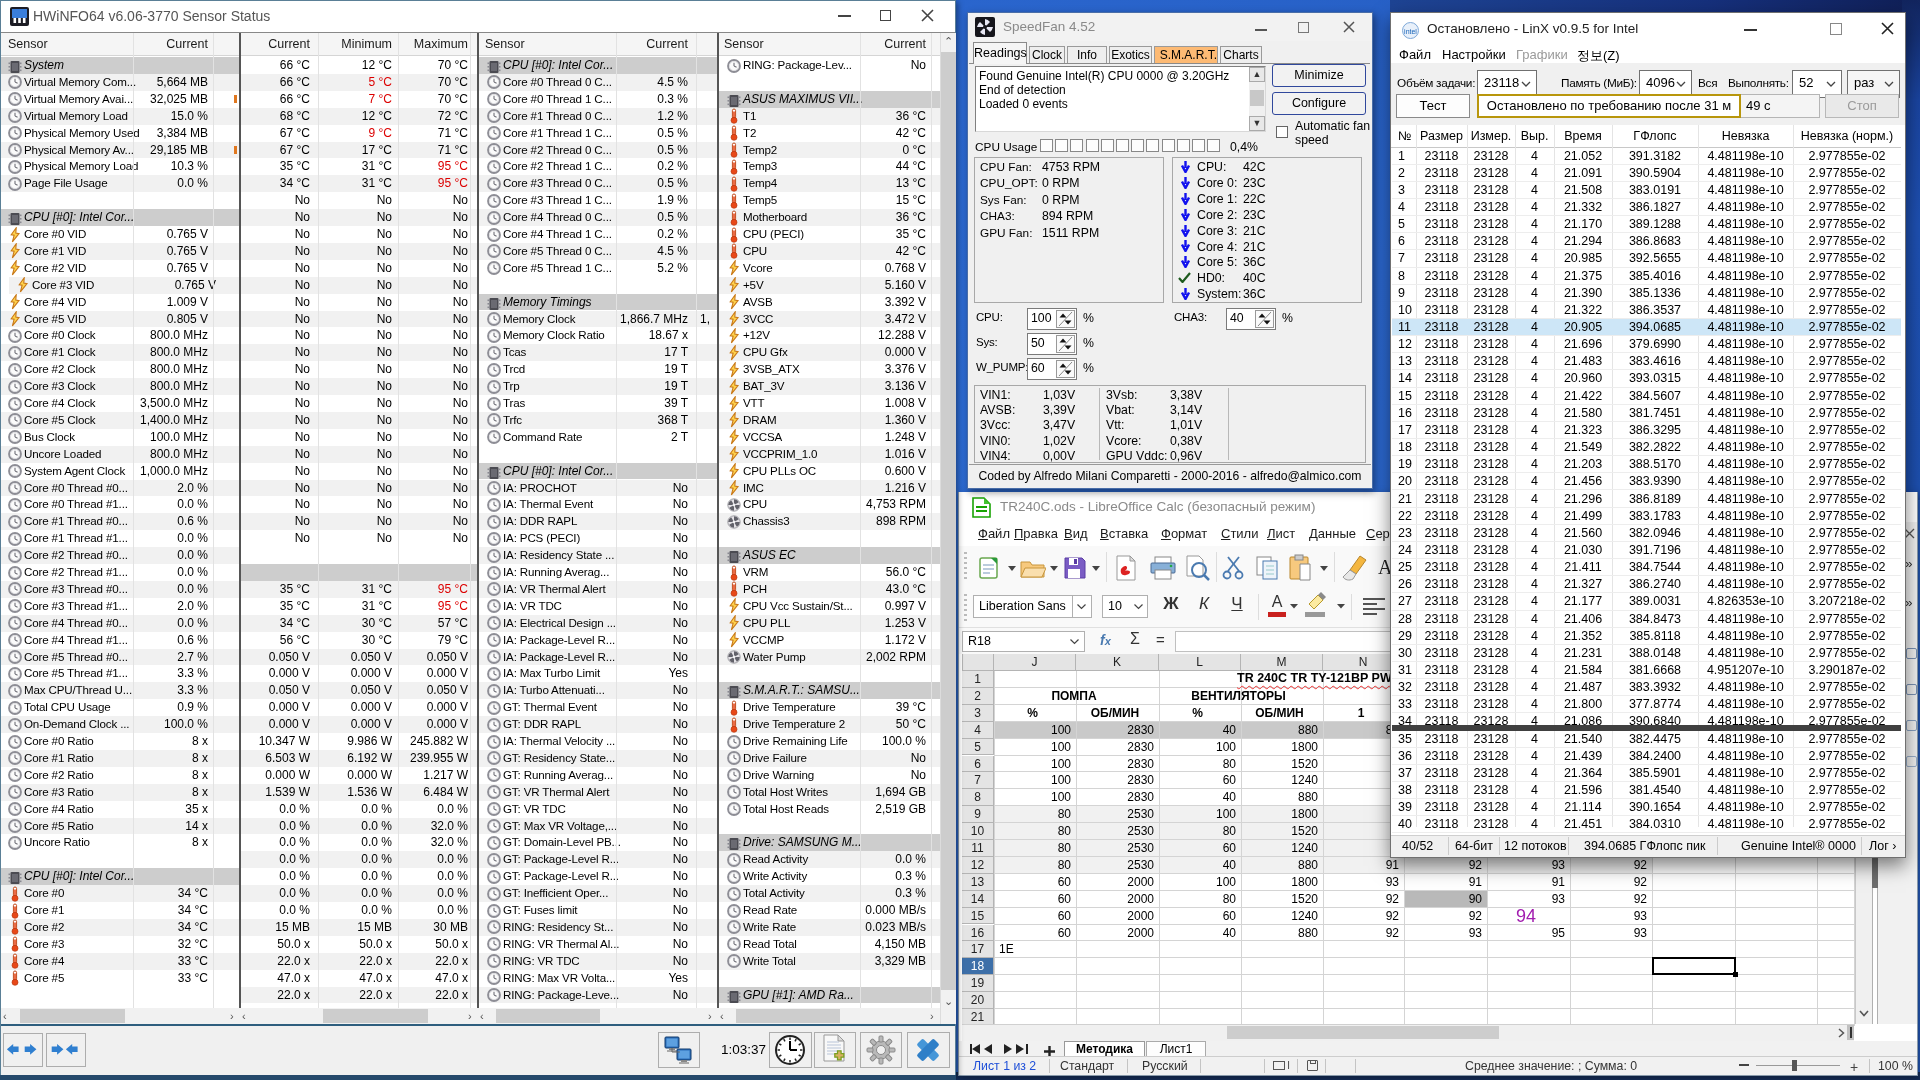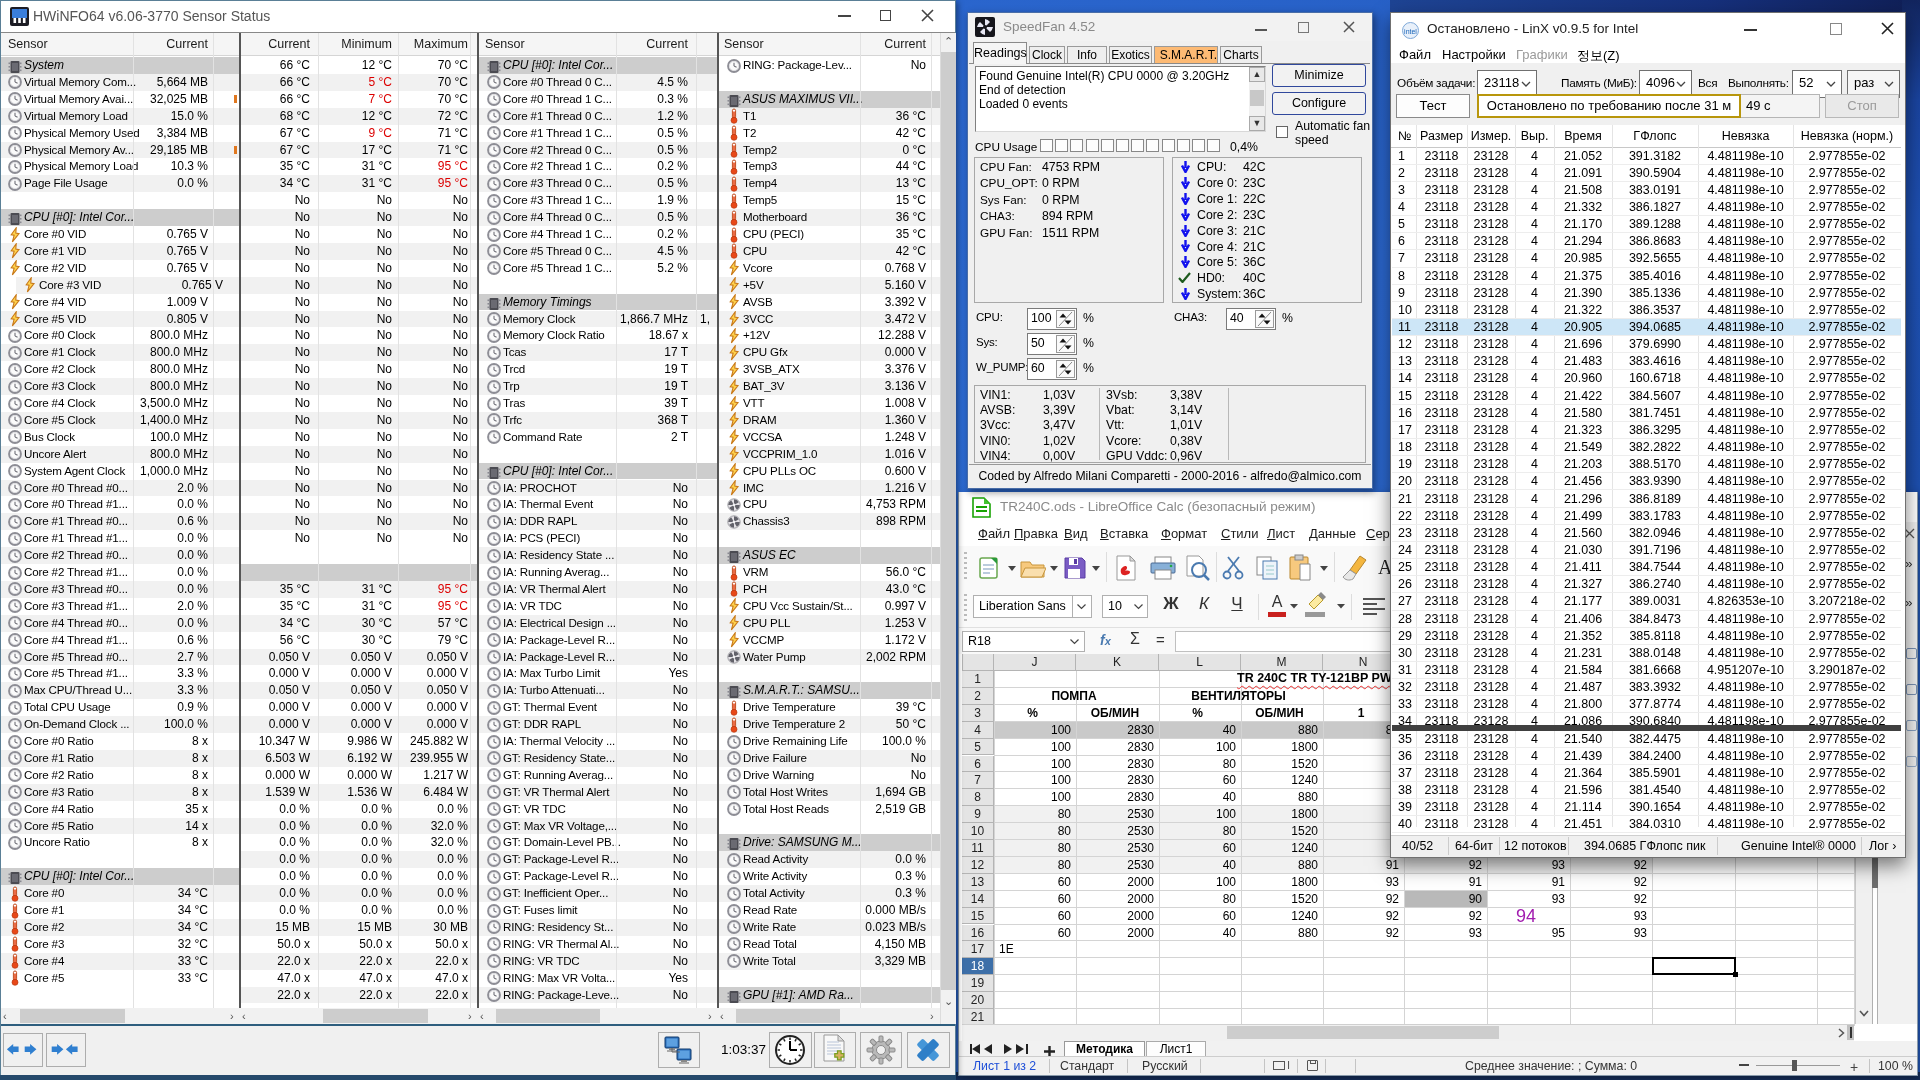--- a/index.html
+++ b/index.html
@@ -605,21 +605,21 @@
     <span style="position:absolute;left:220px;width:86px;text-align:center">383.4616</span>
     <span style="position:absolute;left:306px;width:95px;text-align:center">4.481198e-10</span>
     <span style="position:absolute;left:401px;width:108px;text-align:center">2.977855e-02</span>
   </div>
 <div style="position:absolute;left:1392px;top:370.4px;width:509px;height:17.15px;border-bottom:1px solid #ededed;font-size:12.5px;line-height:17.15px;color:#000">
     <span style="position:absolute;left:6px">14</span>
     <span style="position:absolute;left:24px;width:51px;text-align:center">23118</span>
     <span style="position:absolute;left:75px;width:48px;text-align:center">23128</span>
     <span style="position:absolute;left:123px;width:39px;text-align:center">4</span>
     <span style="position:absolute;left:162px;width:58px;text-align:center">20.960</span>
-    <span style="position:absolute;left:220px;width:86px;text-align:center">160.6718</span>
+    <span style="position:absolute;left:220px;width:86px;text-align:center">393.0315</span>
     <span style="position:absolute;left:306px;width:95px;text-align:center">4.481198e-10</span>
     <span style="position:absolute;left:401px;width:108px;text-align:center">2.977855e-02</span>
   </div>
 <div style="position:absolute;left:1392px;top:387.6px;width:509px;height:17.15px;border-bottom:1px solid #ededed;font-size:12.5px;line-height:17.15px;color:#000">
     <span style="position:absolute;left:6px">15</span>
     <span style="position:absolute;left:24px;width:51px;text-align:center">23118</span>
     <span style="position:absolute;left:75px;width:48px;text-align:center">23128</span>
     <span style="position:absolute;left:123px;width:39px;text-align:center">4</span>
     <span style="position:absolute;left:162px;width:58px;text-align:center">21.422</span>
     <span style="position:absolute;left:220px;width:86px;text-align:center">384.5607</span>
@@ -1162,21 +1162,21 @@
     <span class="lb" style="position:absolute;left:23px">Core #1 VID</span>
     <span style="position:absolute;left:57px;width:150px;text-align:right">0.765 V</span>
   </div>
 <div class="hrow bgW" style="left:1px;top:259.8px;width:239px">
     <svg style="position:absolute;left:7px;top:0.5px" width="14" height="16" viewBox="0 0 14 16">
       <use href="#bolt"></use>
     </svg>
     <span class="lb" style="position:absolute;left:23px">Core #2 VID</span>
     <span style="position:absolute;left:57px;width:150px;text-align:right">0.765 V</span>
   </div>
-<div class="hrow bgA" style="left:16px;top:276.7px;width:276px">
+<div class="hrow bgA" style="left:9px;top:276.7px;width:276px">
     <svg style="position:absolute;left:7px;top:0.5px" width="14" height="16" viewBox="0 0 14 16">
       <use href="#bolt"></use>
     </svg>
     <span class="lb" style="position:absolute;left:23px">Core #3 VID</span>
     <span style="position:absolute;left:57px;width:150px;text-align:right">0.765 V</span>
   </div>
 <div class="hrow bgW" style="left:1px;top:293.6px;width:239px">
     <svg style="position:absolute;left:7px;top:0.5px" width="14" height="16" viewBox="0 0 14 16">
       <use href="#bolt"></use>
     </svg>
@@ -1236,21 +1236,21 @@
     <svg style="position:absolute;left:7px;top:0.5px" width="14" height="16" viewBox="0 0 14 16">
       <use href="#clk"></use>
     </svg>
     <span class="lb" style="position:absolute;left:23px">Bus Clock</span>
     <span style="position:absolute;left:57px;width:150px;text-align:right">100.0 MHz</span>
   </div>
 <div class="hrow bgA" style="left:1px;top:445.7px;width:239px">
     <svg style="position:absolute;left:7px;top:0.5px" width="14" height="16" viewBox="0 0 14 16">
       <use href="#clk"></use>
     </svg>
-    <span class="lb" style="position:absolute;left:23px">Uncore Alert</span>
+    <span class="lb" style="position:absolute;left:23px">Uncore Loaded</span>
     <span style="position:absolute;left:57px;width:150px;text-align:right">800.0 MHz</span>
   </div>
 <div class="hrow bgW" style="left:1px;top:462.6px;width:239px">
     <svg style="position:absolute;left:7px;top:0.5px" width="14" height="16" viewBox="0 0 14 16">
       <use href="#clk"></use>
     </svg>
     <span class="lb" style="position:absolute;left:23px">System Agent Clock</span>
     <span style="position:absolute;left:57px;width:150px;text-align:right">1,000.0 MHz</span>
   </div>
 <div class="hrow bgA" style="left:1px;top:479.5px;width:239px">

